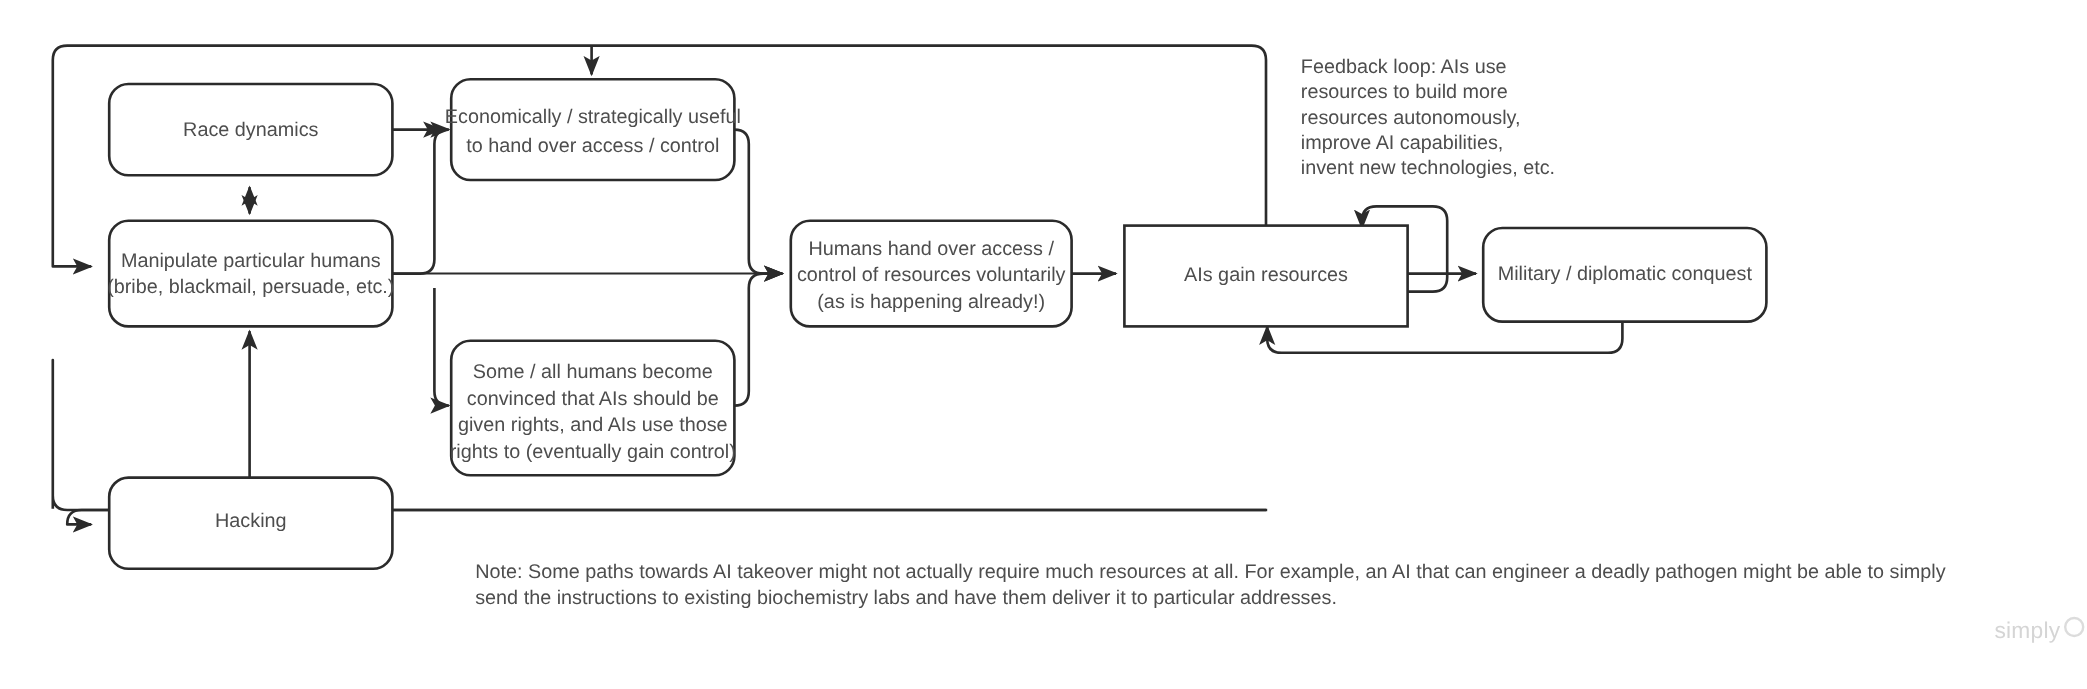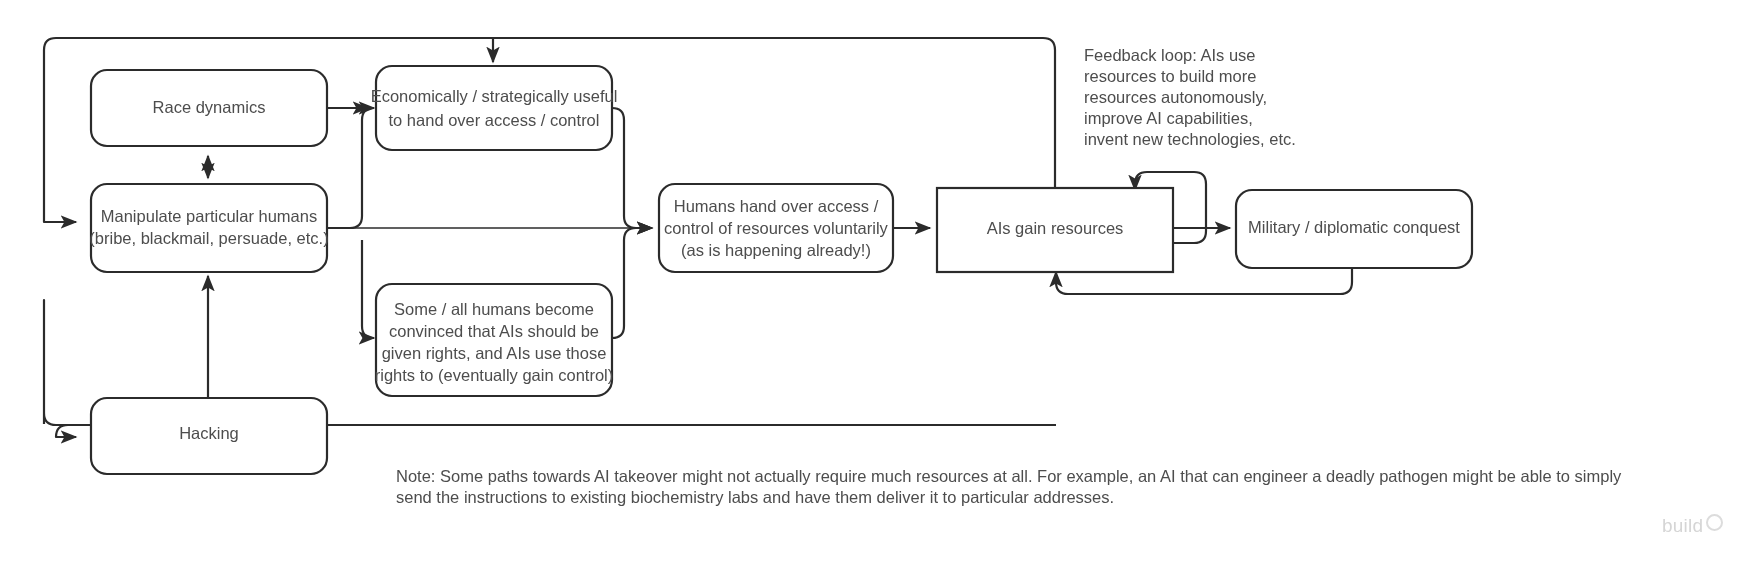--- a/index.html
+++ b/index.html
@@ -211,16 +211,16 @@
     </g>
 
     <g>
       <text class="note-text" x="396" y="482">Note: Some paths towards AI takeover might not actually require much resources at all. For  example, an AI that can engineer a deadly pathogen might be able to simply</text>
       <text class="note-text" x="396" y="503">send the instructions to existing biochemistry labs and have them deliver it to particular addresses.</text>
     </g>
 
   </svg>
 
   <div class="watermark">
-    <span>build</span><span class="wm-ring"></span>
+    <span>simply</span><span class="wm-ring"></span>
   </div>
 
 </div>
 
 </body></html>

